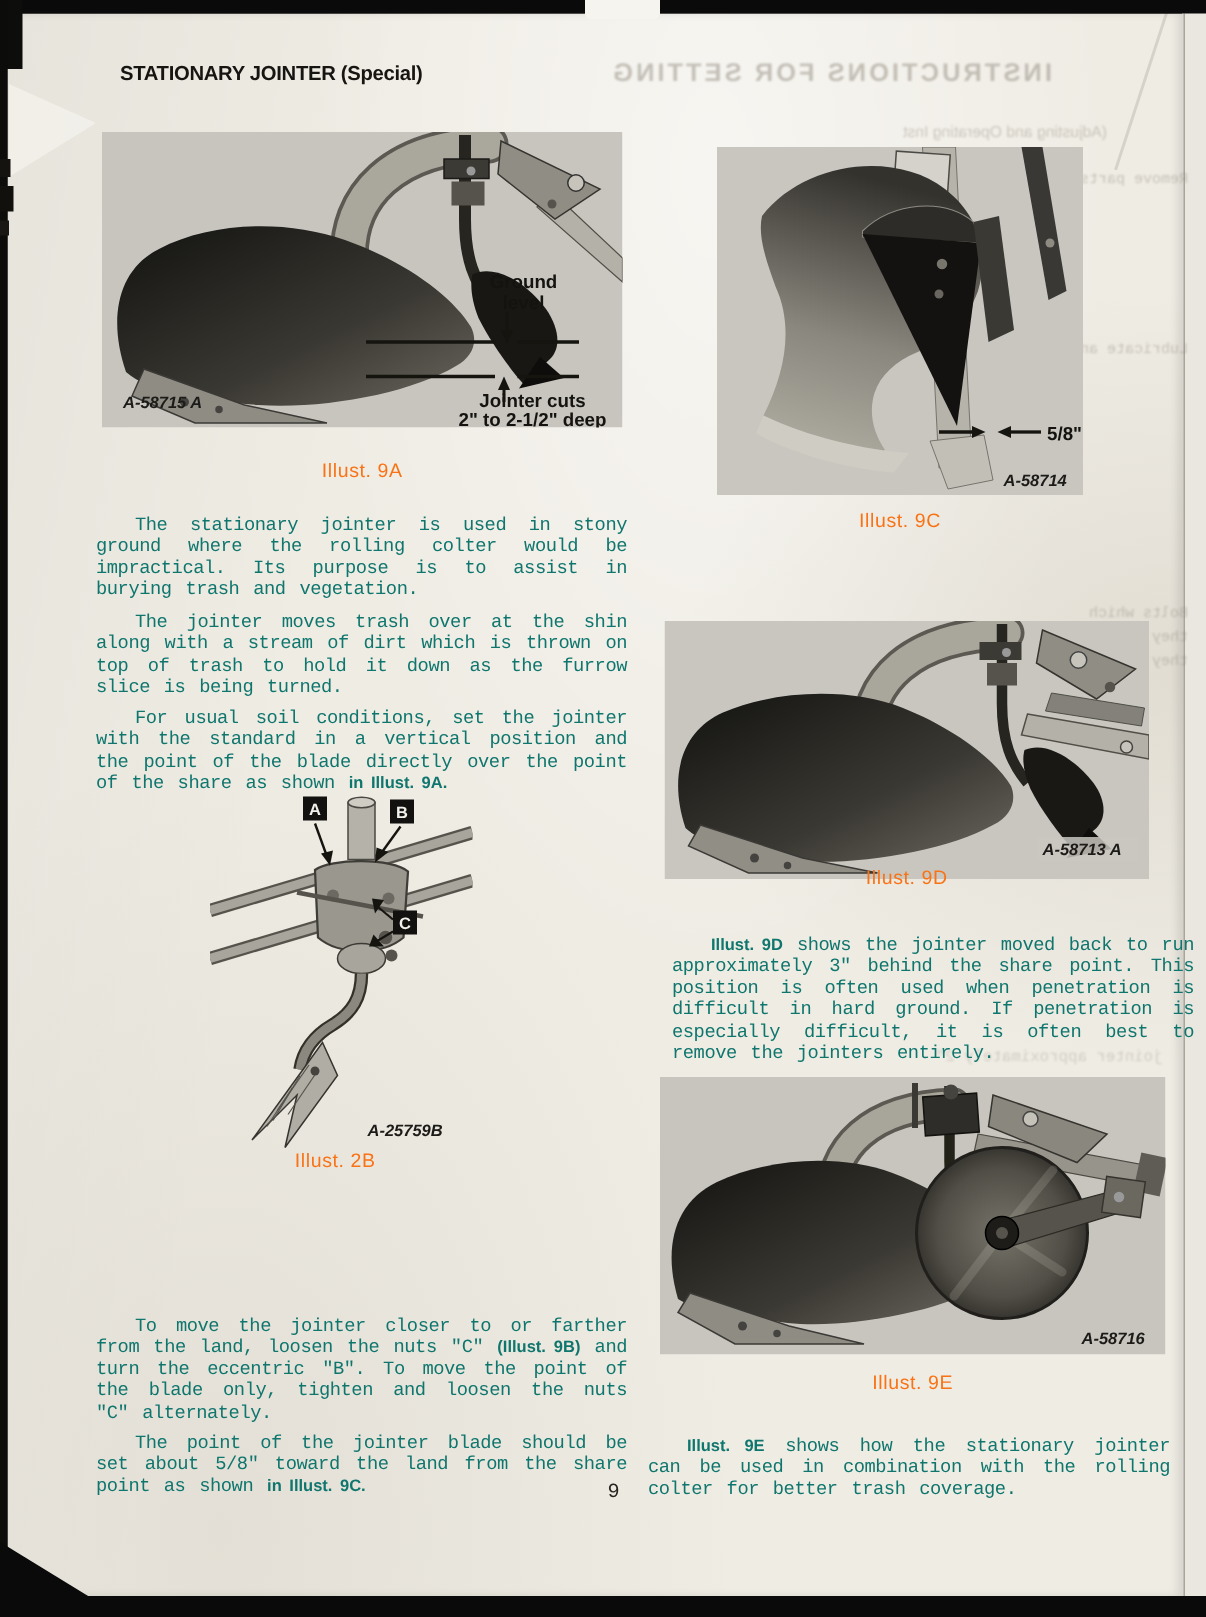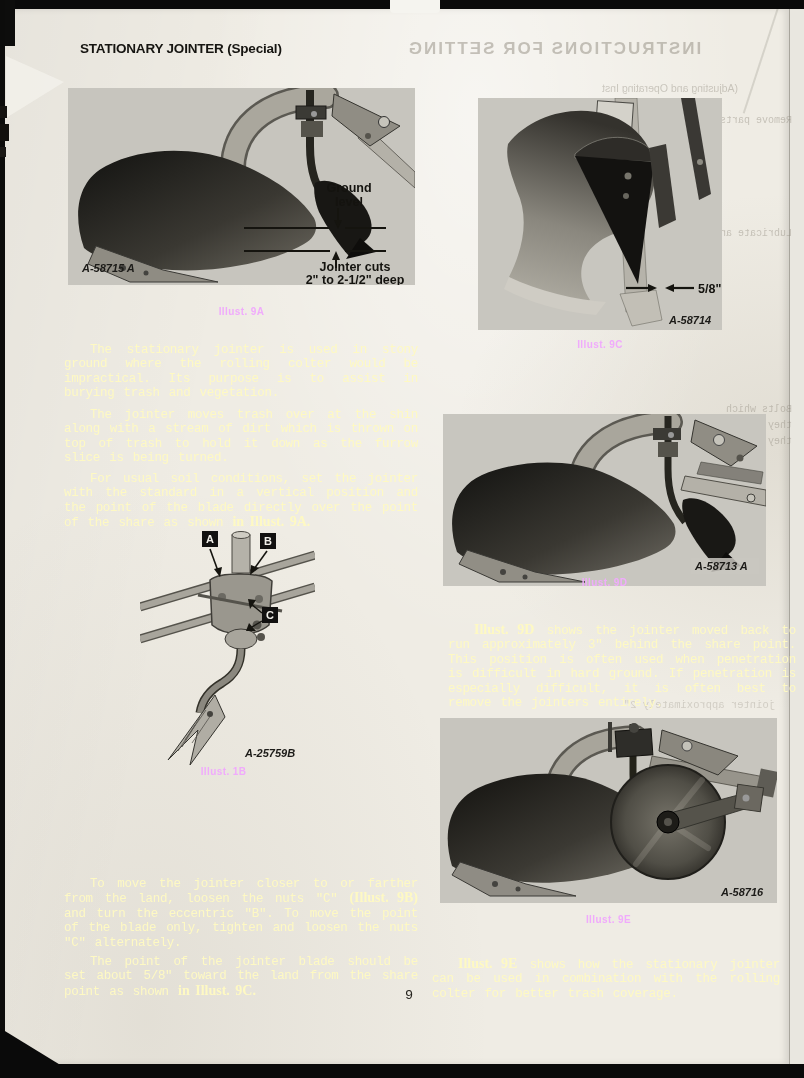--- a/index.html
+++ b/index.html
@@ -25,26 +25,26 @@
   .mark2 { position:absolute; left:0; top:124px; width:9px; height:17px; background:#12100d; }
   .mark3 { position:absolute; left:0; top:147px; width:6px; height:10px; background:#1a1815; }
   .edge-bottom { position:absolute; left:0; top:1064px; width:804px; height:14px; background:#0a0a0a; }
   .tear-bl { position:absolute; left:0; top:1028px; width:62px; height:38px; background:#0a0a0a;
              clip-path:polygon(0 0, 0 100%, 100% 100%); }
   .notch-top { position:absolute; left:390px; top:0; width:50px; height:13px; background:#f5f4ef;
                border-radius:0 0 4px 4px; }
 
   .heading { position:absolute; left:80px; top:41px; font-weight:bold; font-size:13.5px;
              letter-spacing:-0.2px; color:#161511; }
-  .caption { position:absolute; font-weight:bold; font-size:10px; letter-spacing:0.4px;
-             color:#f0abfc; text-align:center; }
+  .caption { position:absolute; font-weight:normal; font-size:13px; letter-spacing:0.4px;
+             color:#f97316; text-align:center; }
   .para { position:absolute; width:354px; font-family:"Liberation Mono", monospace;
-          font-size:12.5px; line-height:14.5px; color:#fef9c3; text-align:justify;
+          font-size:12.5px; line-height:14.5px; color:#0f766e; text-align:justify;
           text-indent:26px; letter-spacing:-0.3px; word-spacing:2px; }
-  .para .b { font-family:Liberation Serif, serif; font-weight:bold; font-size:14px;
+  .para .b { font-family:Liberation Sans, sans-serif; font-weight:bold; font-size:11px;
              letter-spacing:0; }
   .pagenum { position:absolute; left:398px; top:988px; width:22px; text-align:center;
              font-family:"Liberation Mono", monospace; font-size:13.5px; color:#26241f; }
   figure { margin:0; position:absolute; }
 
   .bleed { position:absolute; transform:scaleX(-1); color:#8d877b; filter:blur(0.7px);
            font-weight:bold; }
   .bleed-header { left:378px; top:39px; width:352px; font-size:17px; letter-spacing:2px;
                   opacity:.48; text-align:center; }
   .bleed-sub { left:548px; top:82px; width:190px; font-size:10.5px; font-weight:normal;
@@ -175,21 +175,21 @@
       <polygon points="111,40 119,43 110,50" fill="#15140f"></polygon>
       <rect x="122" y="82" width="16" height="16" fill="#121110"></rect>
       <text class="lbl" x="130" y="94" text-anchor="middle">C</text>
       <line x1="122" y1="88" x2="110" y2="78" stroke="#15140f" stroke-width="1.4"></line>
       <polygon points="108,74 116,75 110,84" fill="#15140f"></polygon>
       <line x1="122" y1="96" x2="112" y2="102" stroke="#15140f" stroke-width="1.4"></line>
       <polygon points="109,98 116,106 106,106" fill="#15140f"></polygon>
       <text class="ph-id" x="105" y="232">A-25759B</text>
     </svg>
   </figure>
-  <div class="caption" style="left:136px; top:766px; width:175px;">Illust. 1B</div>
+  <div class="caption" style="left:136px; top:766px; width:175px;">Illust. 2B</div>
 
   <p class="para" style="left:64px; top:864px;"><span>To move the jointer closer to or farther from the land, loosen the nuts "C" </span><span class="b">(Illust. 9B)</span><span> and turn the eccentric "B". To move the point of the blade only, tighten and loosen the nuts "C" alternately.</span></p>
   <p class="para" style="left:64px; top:942px;"><span>The point of the jointer blade should be set about 5/8" toward the land from the share point as shown </span><span class="b">in Illust. 9C.</span></p>
 
   <figure style="left:478px; top:98px;">
     <svg width="244" height="232" viewBox="0 0 244 232">
       <defs>
         <linearGradient id="mb9c" x1="0.3" y1="0" x2="0.1" y2="1">
           <stop offset="0" stop-color="#34322d"></stop>
             <stop offset="0.55" stop-color="#8a877e"></stop>

